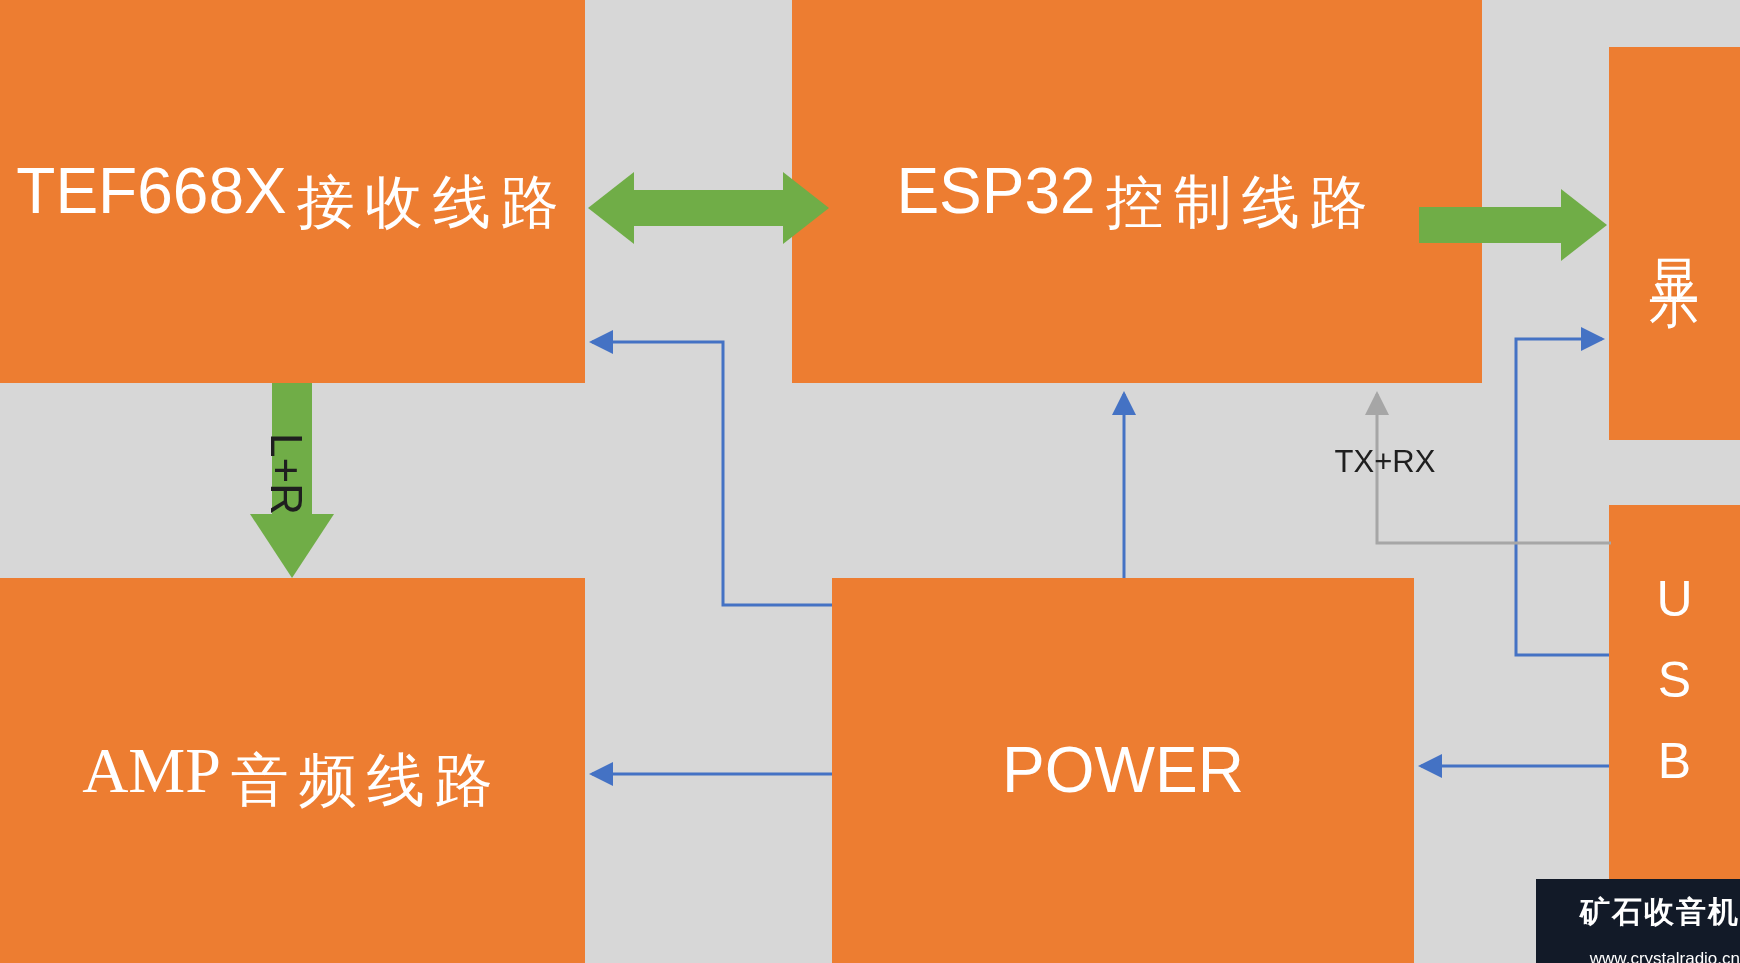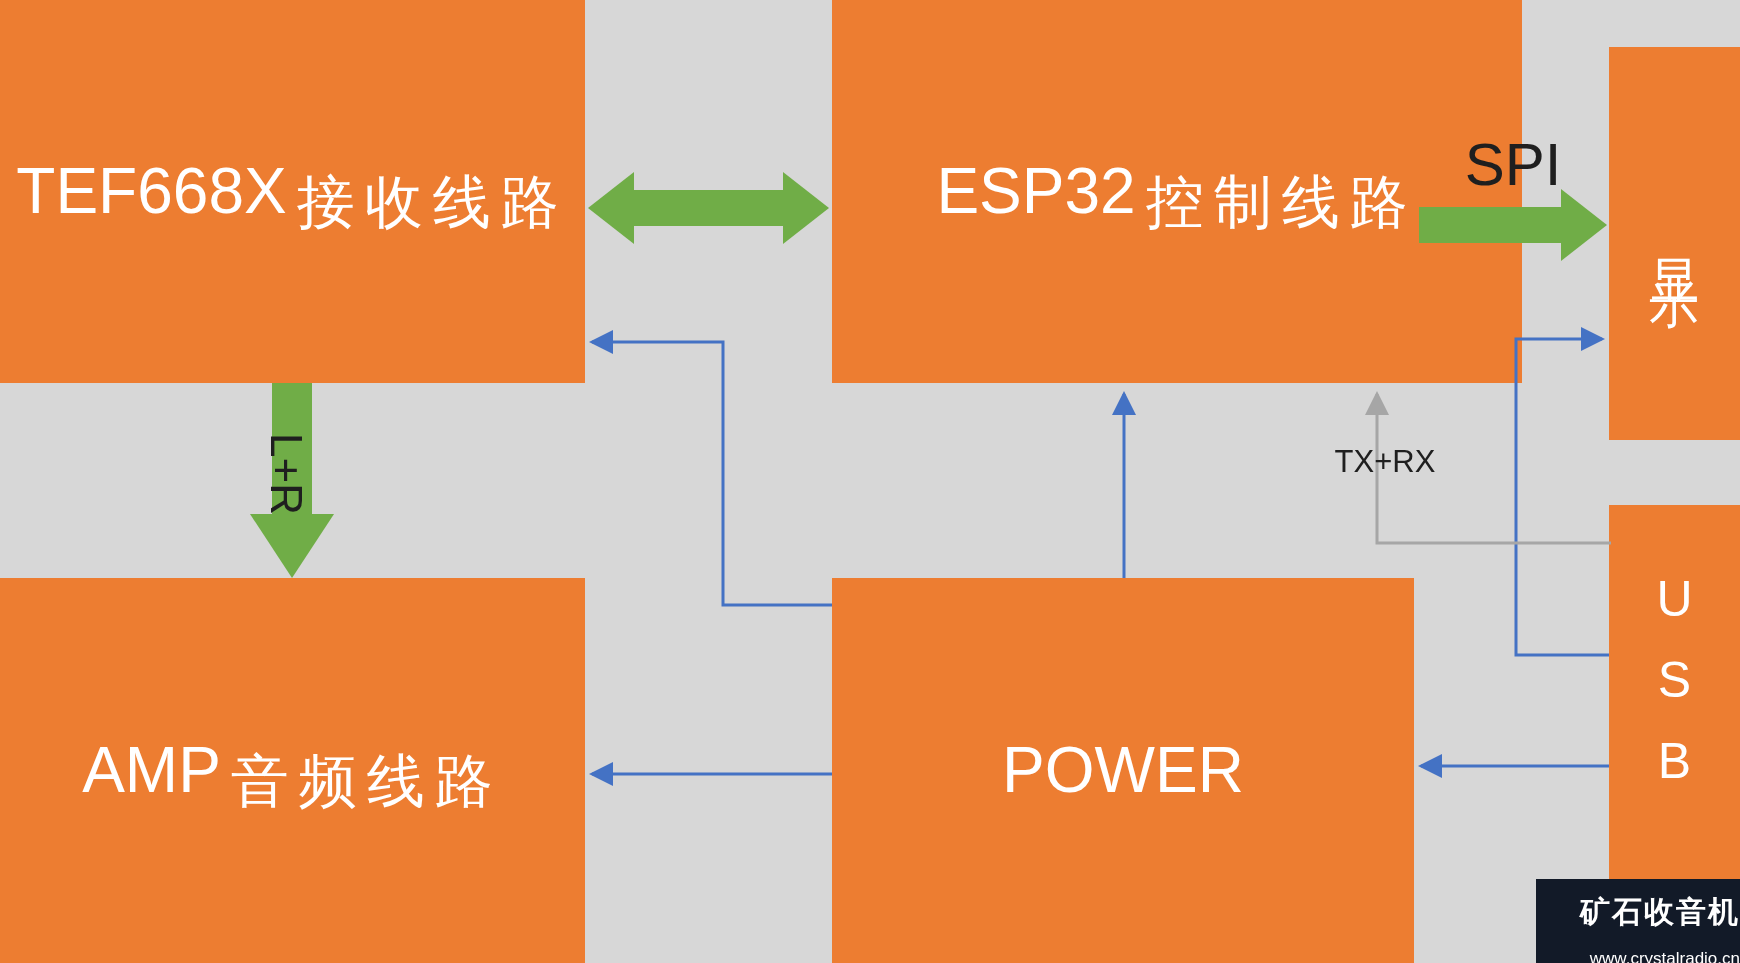--- a/index.html
+++ b/index.html
@@ -14,22 +14,22 @@
   
   .block {
     position:absolute; background:#ED7D31; color:#ffffff;
     display:flex; flex-direction:row; align-items:center; justify-content:center;
     text-align:center;
   }
   .block .title    { font-size:64px; line-height:1.15; }
   .block .subtitle { font-size:58px; line-height:1.3; letter-spacing:10px; padding-left:10px; margin-top:20px; }
 
   .blk-tef  { left:0;      top:0;     width:585px; height:383px; }
-  .blk-esp  { left:832px;  top:0;     width:690px; height:383px; }
-  .blk-amp  { left:0;      top:578px; width:585px; height:385px; }
+  .blk-esp  { left:792px;  top:0;     width:690px; height:383px; }
+  .blk-amp  { left:0;      top:578px; width:585px; height:385px;font-family:Liberation Serif, serif; }
   .blk-pwr  { left:832px;  top:578px; width:582px; height:385px; }
   .blk-disp { left:1609px; top:47px;  width:131px; height:393px; }
   .blk-usb  { left:1609px; top:505px; width:131px; height:374px; }
 
   .vtext {
     writing-mode:vertical-rl; text-orientation:upright;
     font-size:50px; letter-spacing:0.5em; line-height:1;
   }
 
   
@@ -122,21 +122,20 @@
   <div class="arrow-h arrow-spi">
     <div class="ah-shaft"></div>
     <div class="ah-head-r"></div>
   </div>
 
   <div class="arrow-v arrow-lr">
     <div class="av-shaft"></div>
     <div class="av-head-d"></div>
   </div>
 
-  <div class="lbl lbl-spi">SPI</div>
   <div class="lbl lbl-lr">L+R</div>
   <div class="lbl lbl-txrx">TX+RX</div>
 
   <div class="watermark">
     <div class="wm-title">矿石收音机</div>
     <div class="wm-url">www.crystalradio.cn</div>
   </div>
 
 </div>
 

